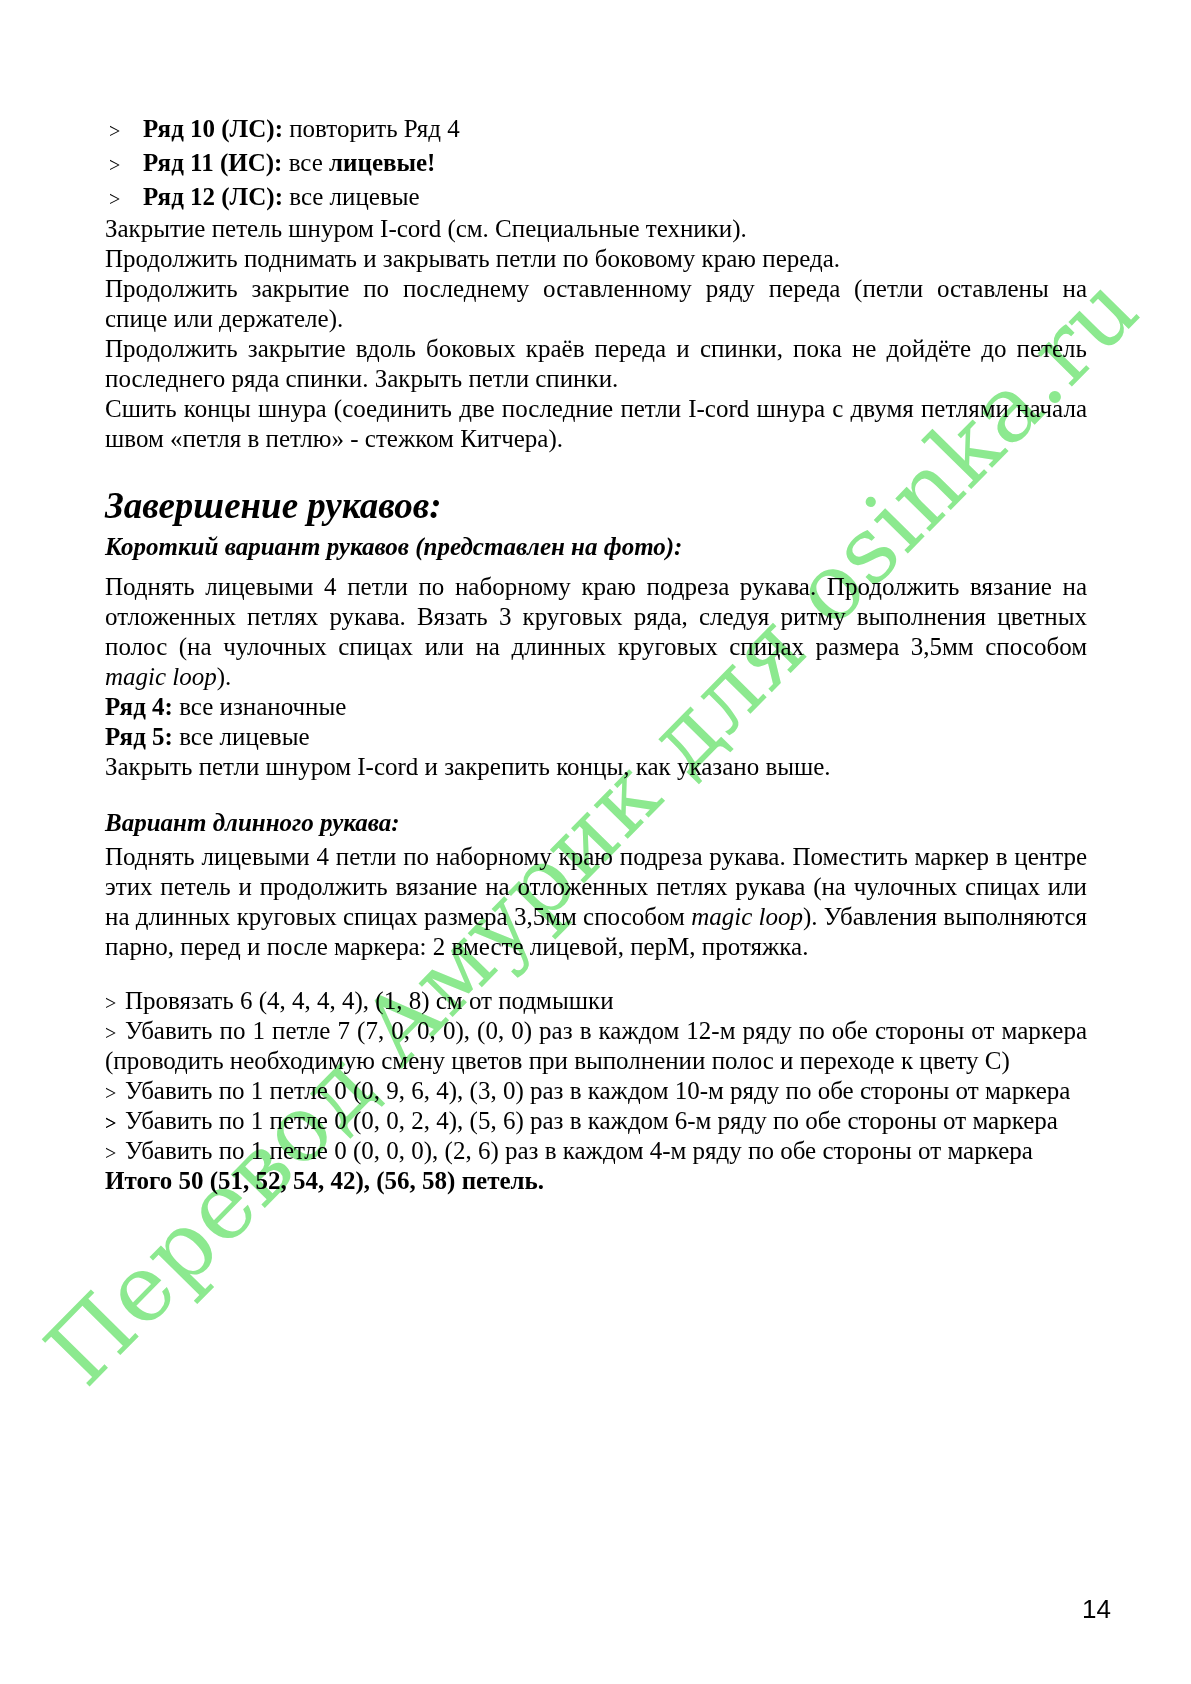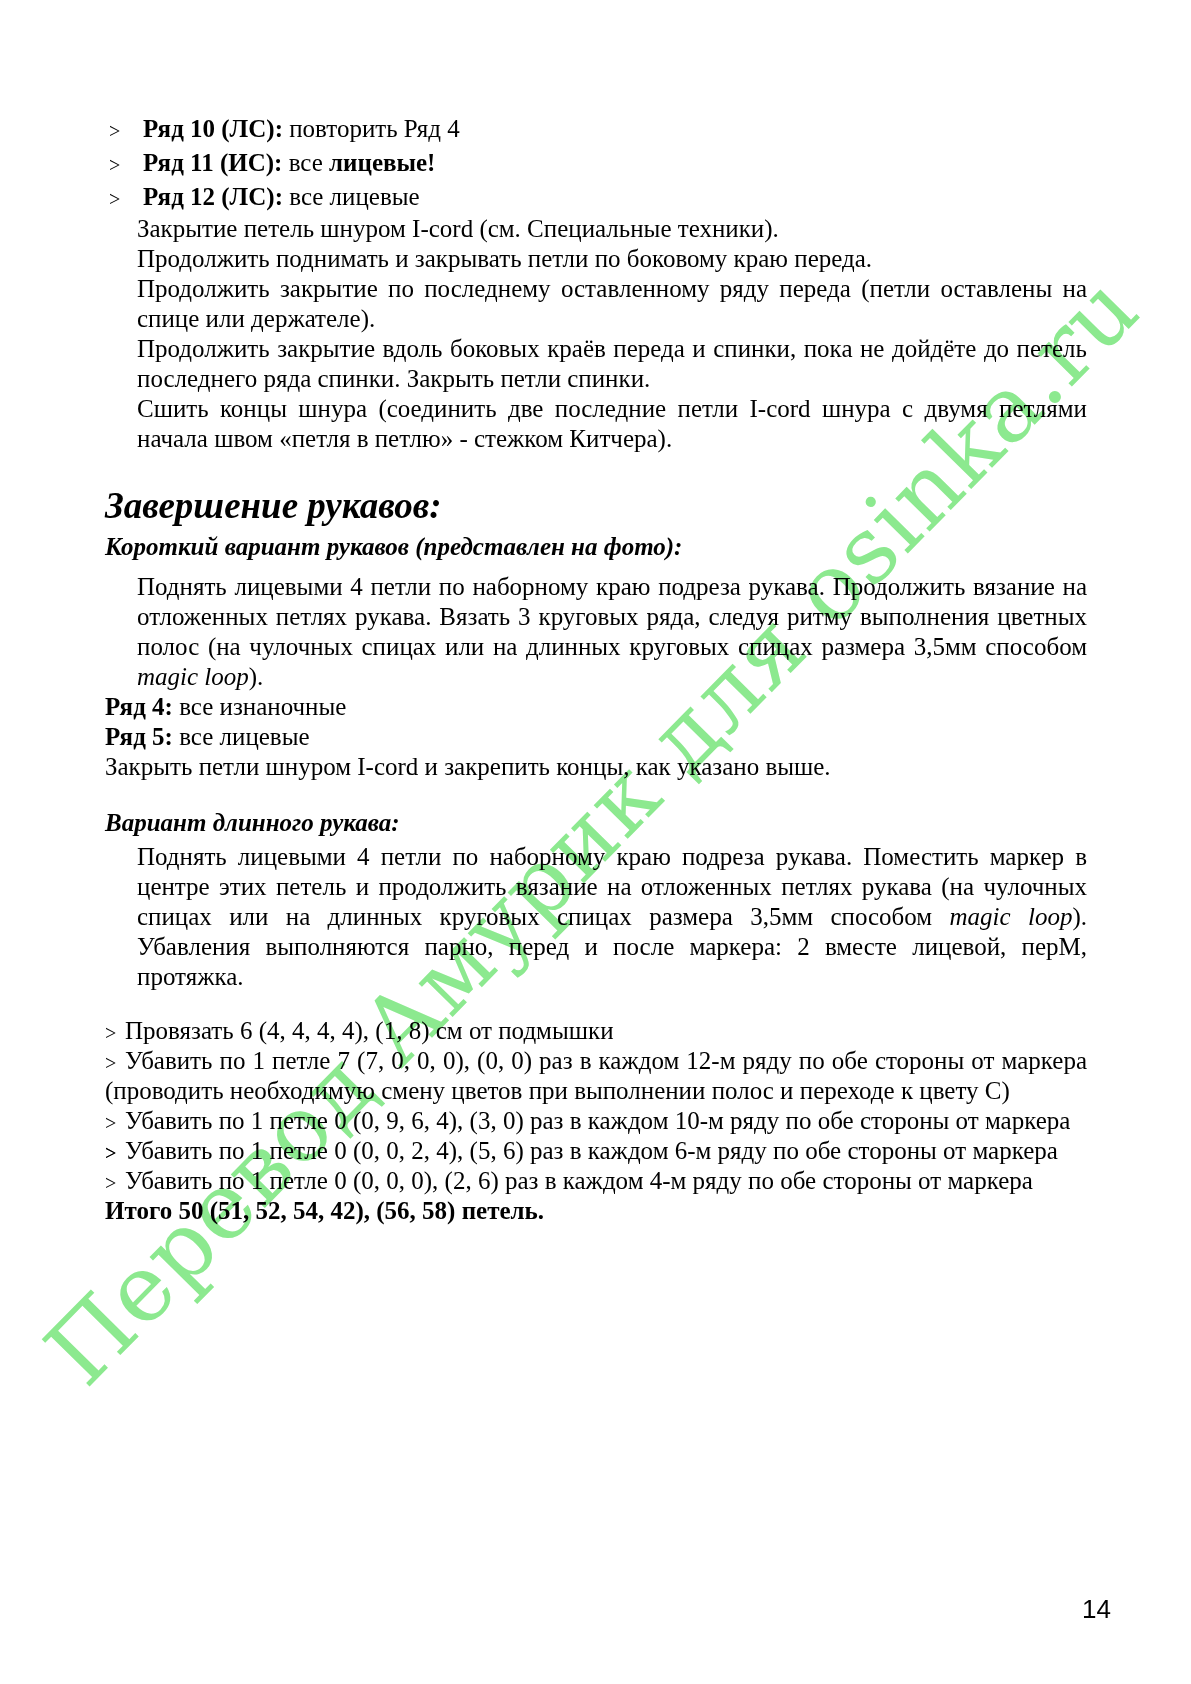--- a/index.html
+++ b/index.html
@@ -29,21 +29,21 @@
   .content {
     position:absolute;
     left:105px; top:112px;
     width:982px;
     z-index:1;
     font-size:25px;
     line-height:30px;
   }
 
   .b { font-weight:bold; }
-  .just { text-align:justify;margin-left:32px; }
+  .just { text-align:justify; }
 
   
   .toplist { line-height:34px; }
   .tli { position:relative; padding-left:38px; }
   .tli .mk { position:absolute; left:4px; top:2px; font-size:20px; }
 
   h3.subhead {
     font-size:25px; line-height:30px;
     font-weight:bold; font-style:italic;
   }

